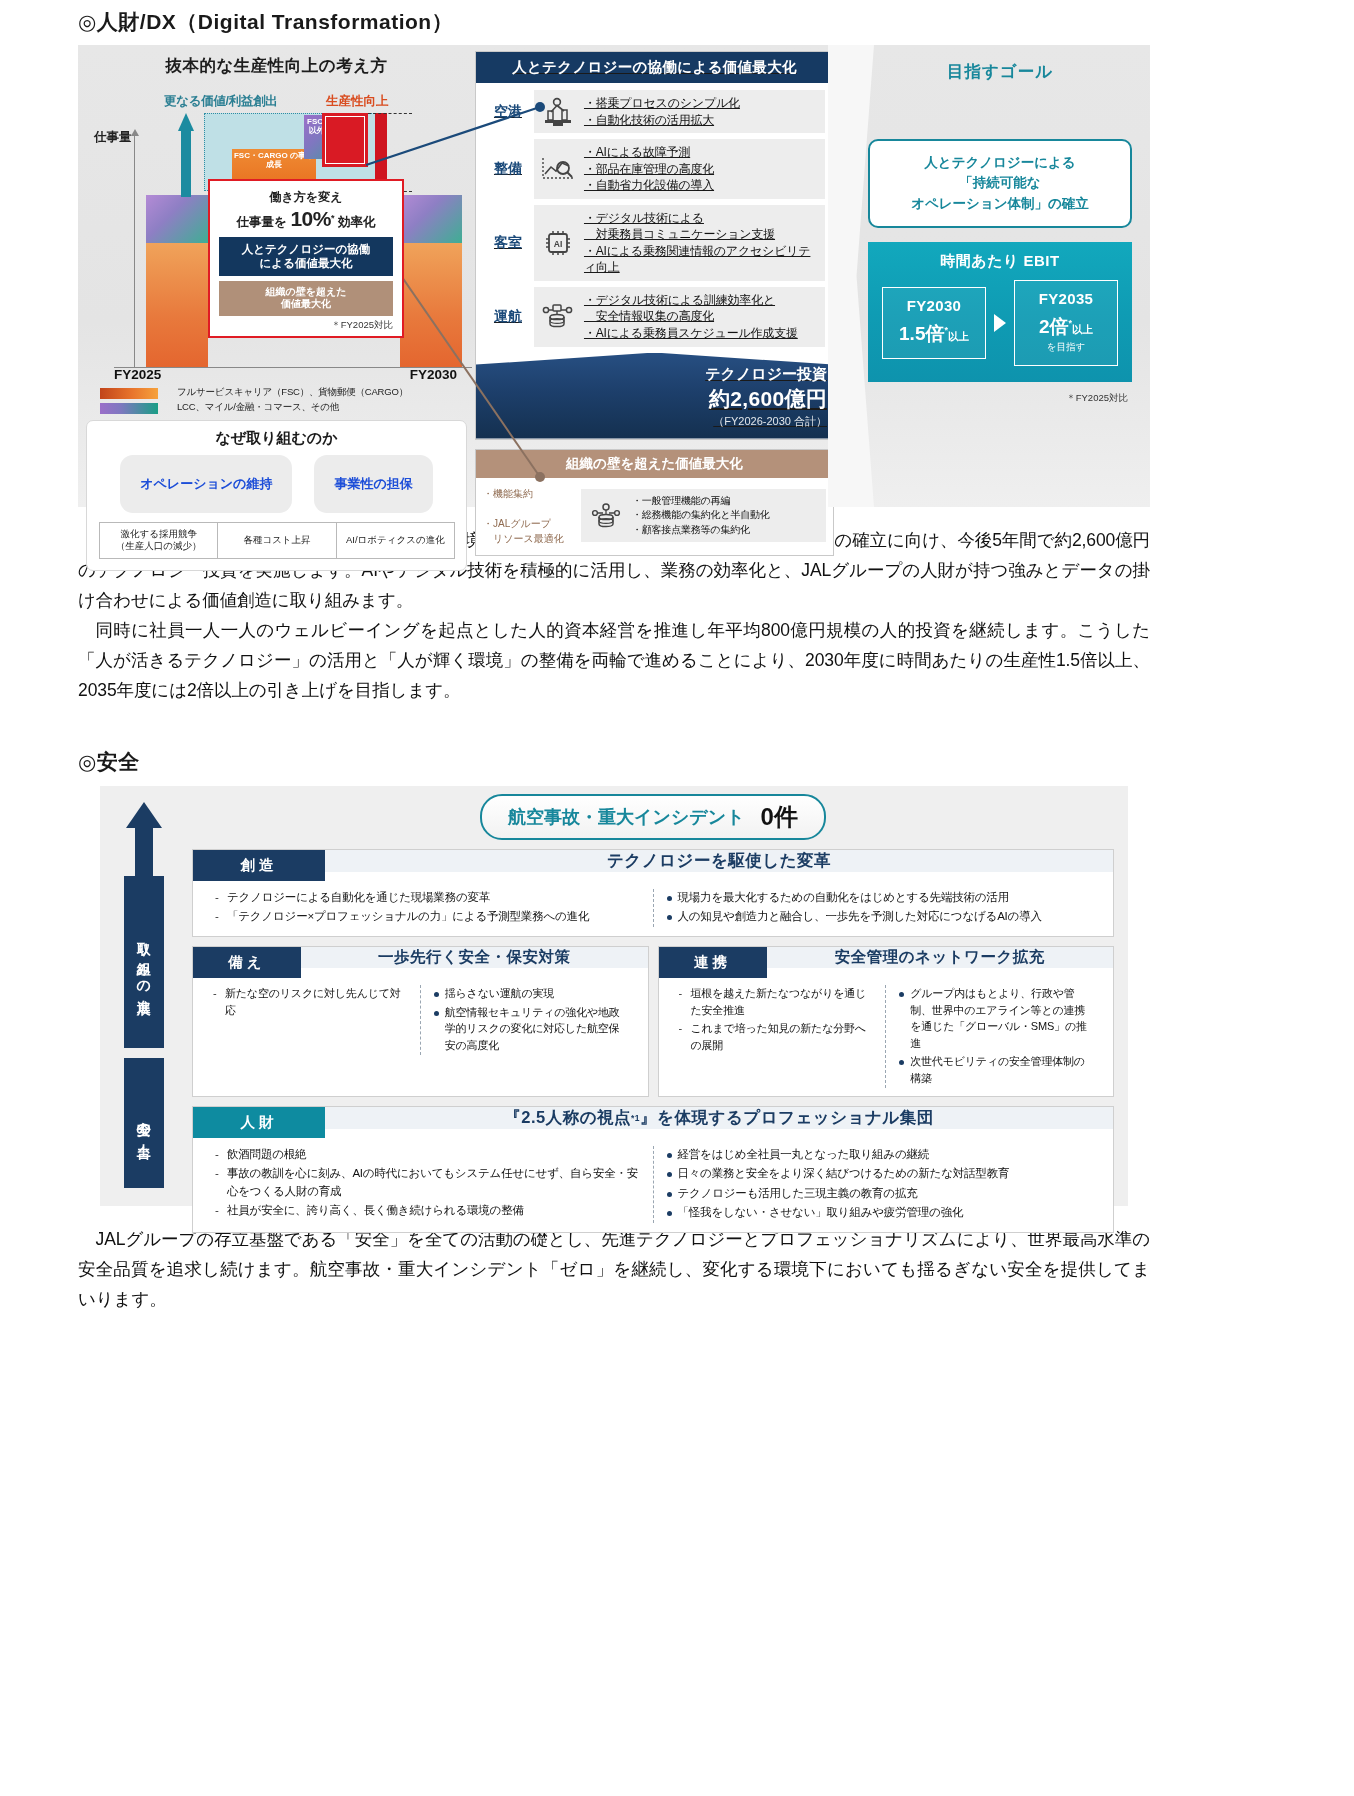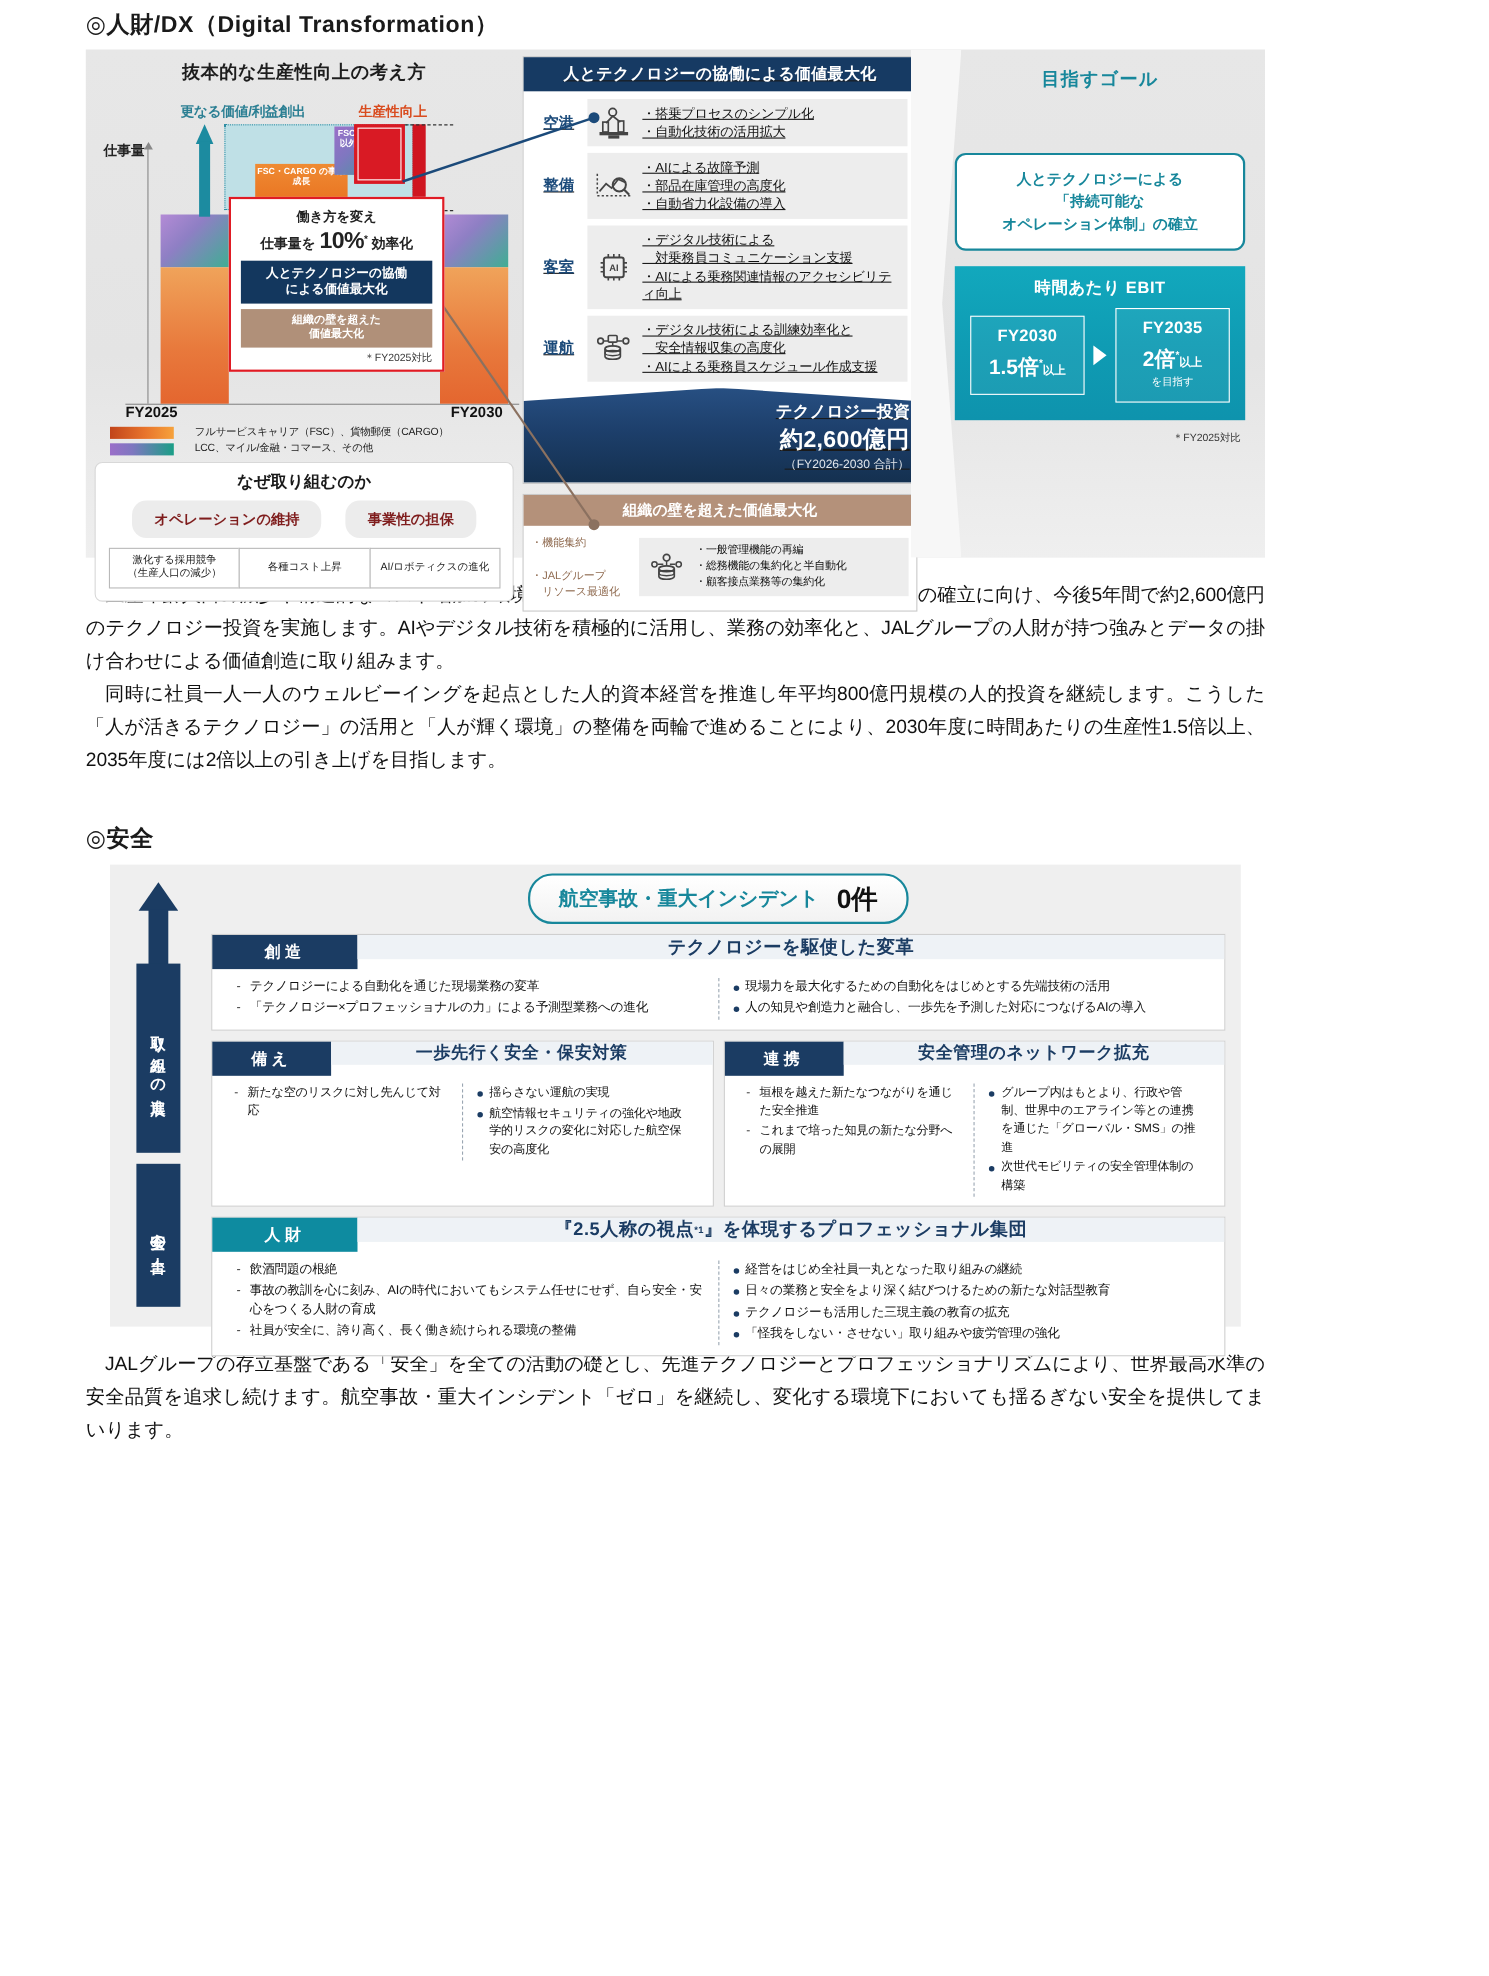--- a/index.html
+++ b/index.html
@@ -158,22 +158,22 @@
   .legend-txt { font-size: 9.5px; color:#222; letter-spacing:-0.2px; }
 
   
   .why-box {
     margin-top: 6px; background:#fff; border:1px solid #d8d8d8;
     border-radius: 7px; padding: 8px 12px 11px 12px;
   }
   .why-title { text-align:center; font-size:15px; font-weight:bold; color:#1a1a1a; }
   .why-pills { display:flex; justify-content:center; gap:22px; margin-top:7px; }
   .pill {
-    background:#ececec; border-radius:13px; padding:8px 20px;
-    font-size:13px; font-weight:bold; color:#7f1d1d;
+    background:#ececec; border-radius:13px; padding:20px 20px;
+    font-size:13px; font-weight:bold; color:#1d4ed8;
   }
   .why-cols { display:flex; gap:0; margin-top:9px; }
   .why-cell {
     flex:1; border:1px solid #b9b9b9; background:#fff;
     font-size:9.5px; text-align:center; color:#222;
     padding:5px 2px; line-height:1.3; font-weight:normal;
     display:flex; align-items:center; justify-content:center;
     min-height:33px; margin-right:-1px;
   }
 

